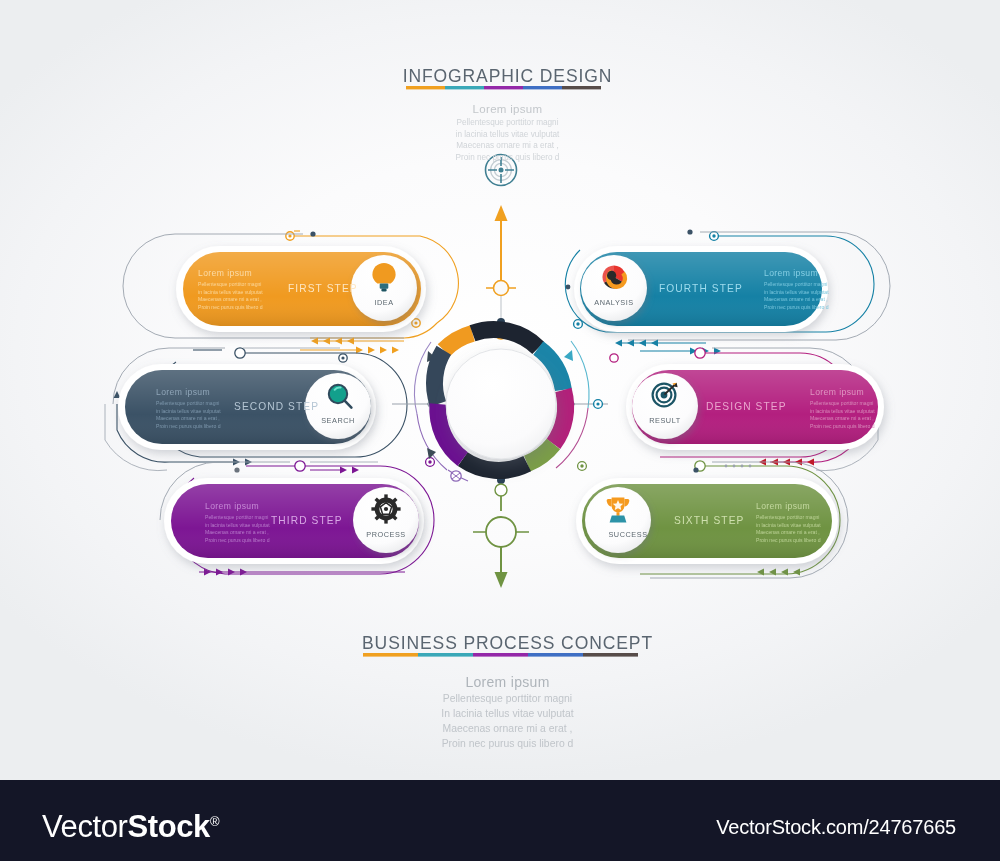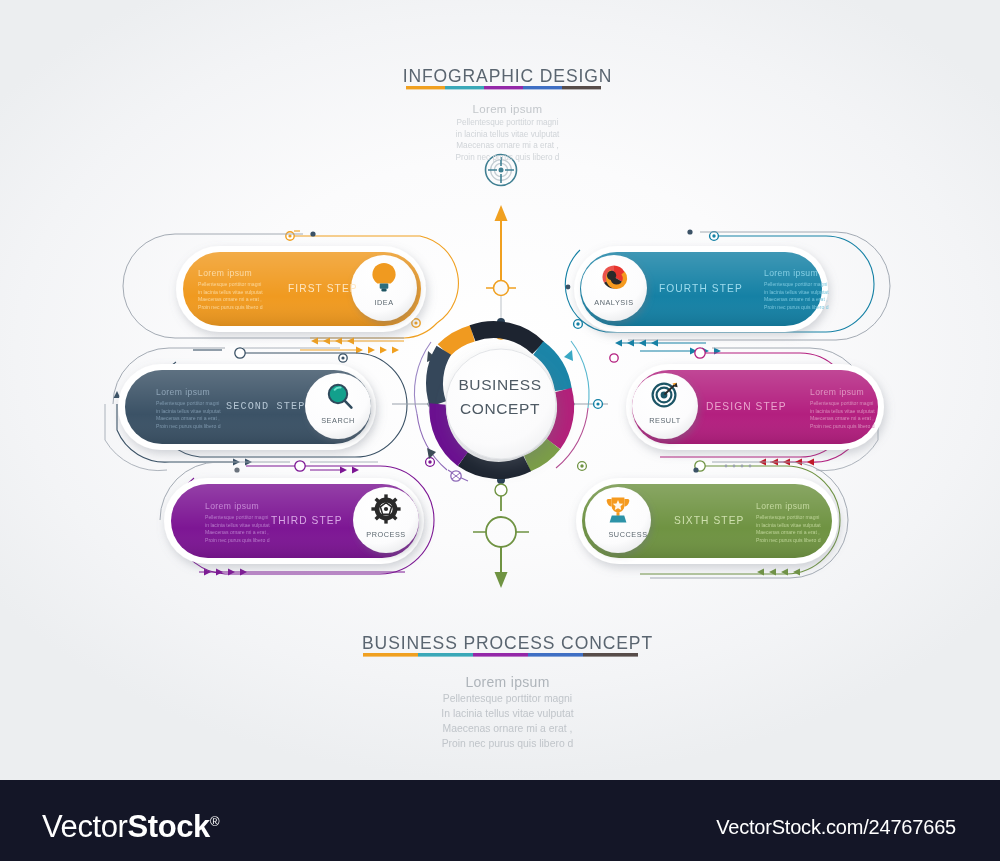--- a/index.html
+++ b/index.html
@@ -446,36 +446,32 @@
 
   <div class="t title-top">INFOGRAPHIC DESIGN</div>
   <div class="t lorem-head" style="top:103px">Lorem ipsum</div>
   <div class="t lorem-body" style="top:117px">
     <div>Pellentesque porttitor magni</div>
     <div>in lacinia tellus vitae vulputat</div>
     <div>Maecenas ornare mi a erat ,</div>
     <div>Proin nec purus quis libero d</div>
   </div>
 
-  <div class="center-label">
-    <div>BUSINESS</div>
-    <div>CONCEPT</div>
-  </div>
 
   <div class="steplabel" style="left:288px; top:283px; color:#fde6c2;">FIRST STEP</div>
   <div class="pillhead" style="left:198px; top:268px; color:#fbdca8;">Lorem ipsum</div>
   <div class="pillbody" style="left:198px; top:281px; color:#fbd79a;">
     <div>Pellentesque porttitor magni</div>
     <div>in lacinia tellus vitae vulputat</div>
     <div>Maecenas ornare mi a erat ,</div>
     <div>Proin nec purus quis libero d</div>
   </div>
   <div class="iconcap" style="left:354px; top:298px; width:60px;">IDEA</div>
 
-  <div class="steplabel" style="left:226px; top:401px; color:#b5c6d4;font-family:Liberation Mono, monospace;">SECOND STEP</div>
+  <div class="steplabel" style="left:234px; top:401px; color:#b5c6d4;">SECOND STEP</div>
   <div class="pillhead" style="left:156px; top:387px; color:#8fa5b8;">Lorem ipsum</div>
   <div class="pillbody" style="left:156px; top:400px; color:#7e98ad;">
     <div>Pellentesque porttitor magni</div>
     <div>in lacinia tellus vitae vulputat</div>
     <div>Maecenas ornare mi a erat ,</div>
     <div>Proin nec purus quis libero d</div>
   </div>
   <div class="iconcap" style="left:308px; top:416px; width:60px;">SEARCH</div>
 
   <div class="steplabel" style="left:271px; top:515px; color:#d9a8e6;">THIRD STEP</div>

